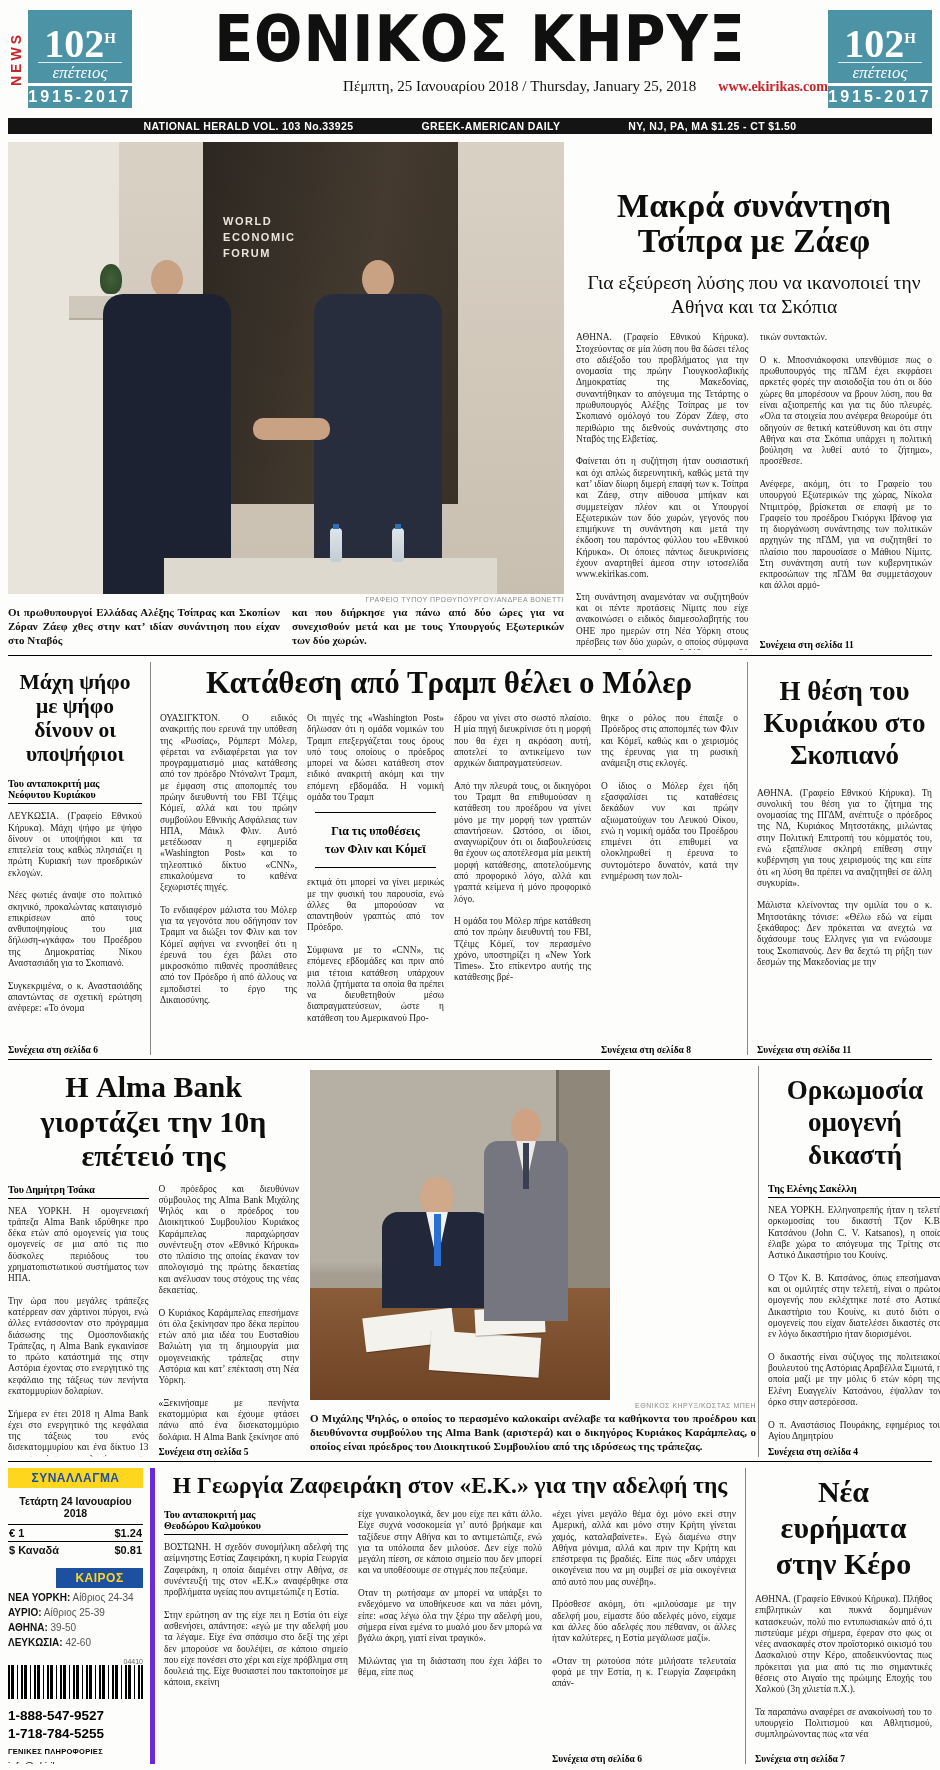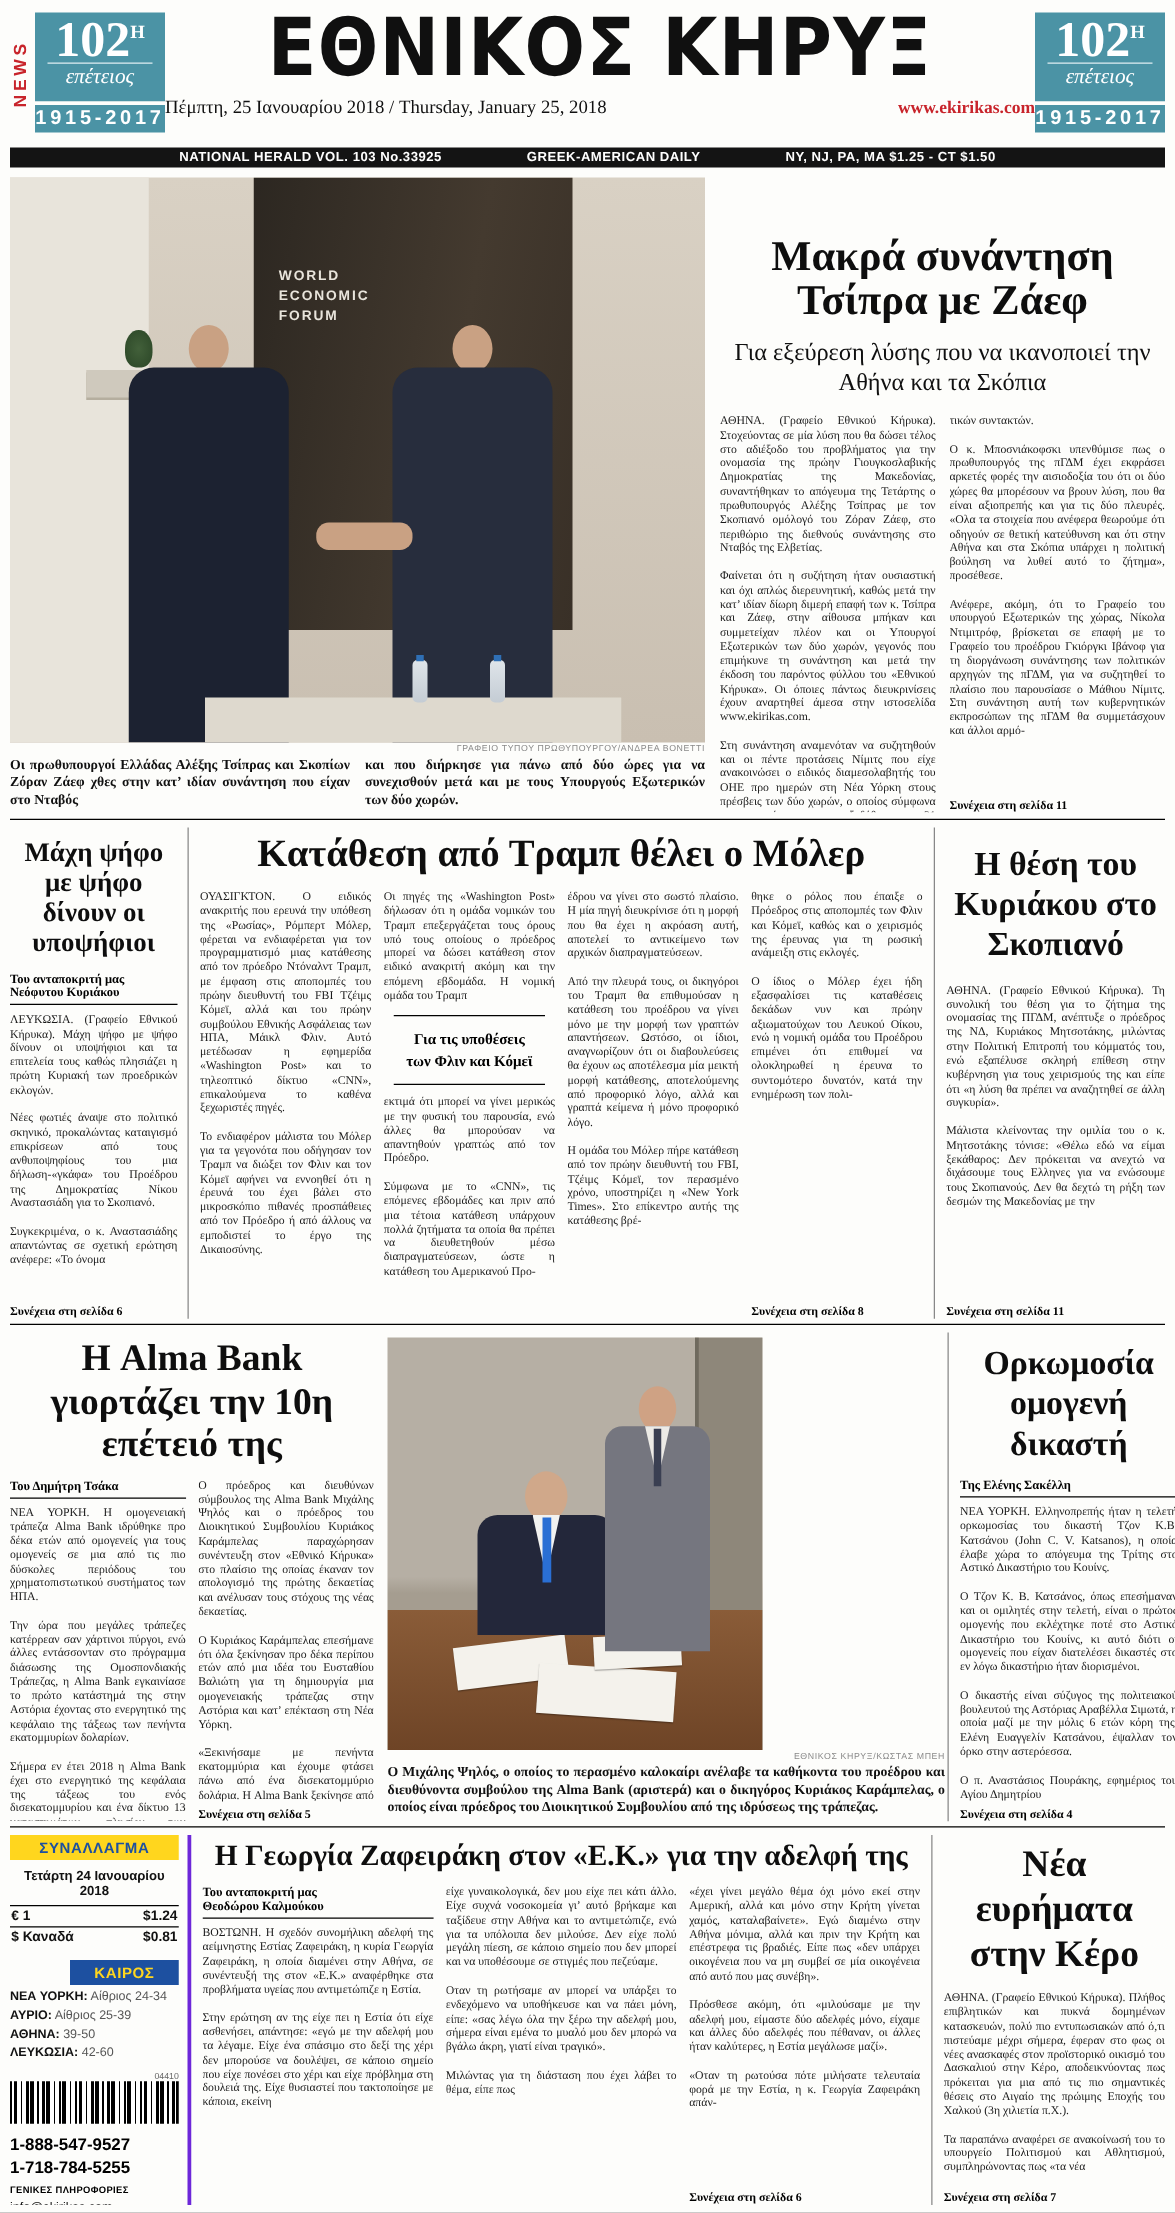--- a/index.html
+++ b/index.html
@@ -4,30 +4,30 @@
 <style>
   * { margin:0; padding:0; box-sizing:border-box; }
   body { background:#777; font-family:"Liberation Serif", serif; }
   .page { width:940px; height:1770px; margin:0 auto; background:#fdfdfb; padding:6px 8px 0 8px; overflow:hidden; position:relative; }
 
   
   .masthead { display:flex; align-items:flex-start; height:106px; position:relative; }
   .news-vert { width:20px; color:#c8242b; font:bold 14px "Liberation Sans",sans-serif; letter-spacing:3px;
                writing-mode:vertical-rl; transform:rotate(180deg); margin-top:26px; }
   .badge { width:104px; height:96px; display:flex; flex-direction:column; margin-top:4px; }
-  .badge-top { flex:1; background:#4b93a5; color:#fff; text-align:center; padding-top:4px; }
+  .badge-top { flex:1; background:#4b93a5; color:#fff; text-align:center; padding-top:16px; }
   .badge-num { font:bold 40px "Liberation Serif",serif; line-height:.9; }
   .badge-num sup { font-size:15px; }
   .badge-word { font:italic 17px "Liberation Serif",serif; border-top:1px solid #dfeef2; width:80%; margin:0 auto; }
   .badge-years { background:#4b93a5; color:#fff; text-align:center; font:bold 16px "Liberation Sans",sans-serif;
                  letter-spacing:3px; margin-top:3px; padding:2px 0; }
   .logo-block { flex:1; text-align:center; }
   .paper-title { font-family:"DejaVu Sans",sans-serif; font-weight:900; font-size:57px; line-height:1.02;
                  letter-spacing:1px; color:#101010; transform:scaleY(1.12); transform-origin:top; }
-  .dateline-row { margin-top:14px; display:flex; justify-content:space-between; align-items:baseline; gap:52px; }
+  .dateline-row { margin-top:14px; display:flex; justify-content:flex-end; align-items:baseline; gap:22px; }
   .dateline { font:15px "Liberation Serif",serif; color:#111; }
   .site-link { font:bold 14px "Liberation Serif",serif; color:#c8242b; text-decoration:none; }
 
   
   .infobar { margin-top:6px; height:16px; background:#141414; color:#fff; display:flex; align-items:center;
              justify-content:center; gap:68px; font:bold 10.5px "Liberation Sans",sans-serif; letter-spacing:.4px; }
 
   
   h1,h2 { font-family:"Liberation Serif",serif; color:#0e0e0e; text-align:center; }
   .coltext { white-space:pre-line; text-align:justify; font-size:9.4px; line-height:1.2; color:#1a1a1a; overflow:hidden; }
@@ -122,21 +122,21 @@
   .fx-row:last-of-type { border-bottom:1px solid #000; }
   .wx-line { font:10px "Liberation Sans",sans-serif; color:#555; margin-top:4px; }
   .wx-line b { color:#111; }
   .barcode-block { margin-top:10px; }
   .barcode-num { text-align:right; font:7px "Liberation Sans",sans-serif; color:#666; }
   .barcode { height:34px; background:repeating-linear-gradient(90deg,#000 0 2px,#fff 2px 3px,#000 3px 6px,#fff 6px 9px,#000 9px 10px,#fff 10px 13px); }
   .phones { margin-top:8px; font:bold 13.5px "Liberation Sans",sans-serif; color:#000; line-height:1.35; }
   .info-row { margin-top:4px; }
   .info-label { font:bold 7.5px "Liberation Sans",sans-serif; letter-spacing:.3px; }
   .email { font:10px "Liberation Sans",sans-serif; color:#111; text-decoration:none; }
-  .zaf { flex:1; border-left:3px solid #6d28d9; border-right:1px solid #888; padding:0 9px; display:flex; flex-direction:column; overflow:hidden; }
+  .zaf { flex:1; border-left:5px solid #6d28d9; border-right:1px solid #888; padding:0 9px; display:flex; flex-direction:column; overflow:hidden; }
   .zaf h2 { font-size:23.5px; font-weight:bold; margin:4px 0 10px 0; white-space:nowrap; }
   .zaf-cols { display:flex; gap:10px; flex:1; overflow:hidden; }
   .zaf-cols .vcol { flex:1; }
   .kero { width:186px; flex:none; padding-left:9px; display:flex; flex-direction:column; overflow:hidden; }
   .kero h2 { font-size:30px; line-height:1.2; font-weight:bold; margin:6px 0 12px 0; }
 </style>
 </head>
 <body>
 
 <div class="page">

